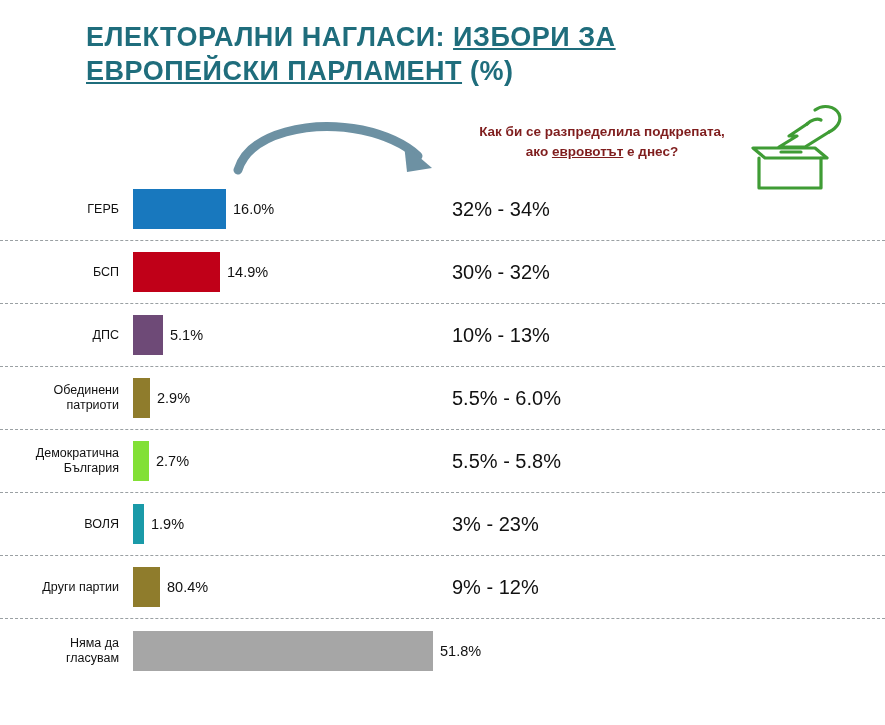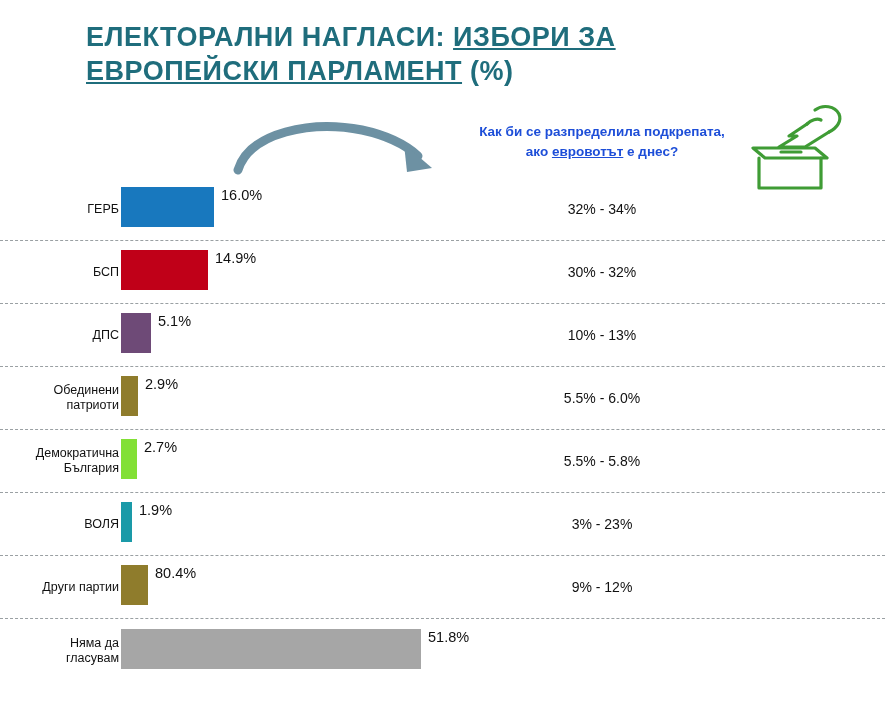--- a/index.html
+++ b/index.html
@@ -45,21 +45,21 @@
 
   
   .question {
     position: absolute;
     left: 452px;
     top: 122px;
     width: 300px;
     text-align: center;
     font-size: 13.5px;
     font-weight: bold;
-    color: #1d4ed8;
+    color: #7f1d1d;
     line-height: 20px;
   }
 
   
   .ballot-icon {
     position: absolute;
     right: 30px;
     top: 100px;
     width: 110px;
     height: 95px;
@@ -86,45 +86,45 @@
     top: 50%;
     transform: translateY(-50%);
     width: 118px;
     text-align: right;
     font-size: 12.5px;
     line-height: 15px;
     color: #111;
   }
   .bar-zone {
     position: absolute;
-    left: 121px;
+    left: 133px;
     top: 50%;
     transform: translateY(-50%);
     height: 44px;
     display: flex;
-    align-items: flex-start;
+    align-items: center;
   }
   .bar {
     height: 40px;
     display: block;
   }
   .bar-value {
     font-size: 14.5px;
     color: #111;
     margin-left: 7px;
     white-space: nowrap;
   }
   .range-value {
     position: absolute;
     left: 452px;
     top: 50%;
     transform: translateY(-50%);
     width: 300px;
-    text-align: center;
-    font-size: 14px;
+    text-align: left;
+    font-size: 20px;
     color: #111;
   }
 </style>
 </head>
 <body>
 
 <div class="title-block">
   <div class="title-line"><span>ЕЛЕКТОРАЛНИ НАГЛАСИ: </span><span class="u">ИЗБОРИ ЗА</span></div>
   <div class="title-line"><span class="u">ЕВРОПЕЙСКИ ПАРЛАМЕНТ</span><span> (%)</span></div>
 </div>

